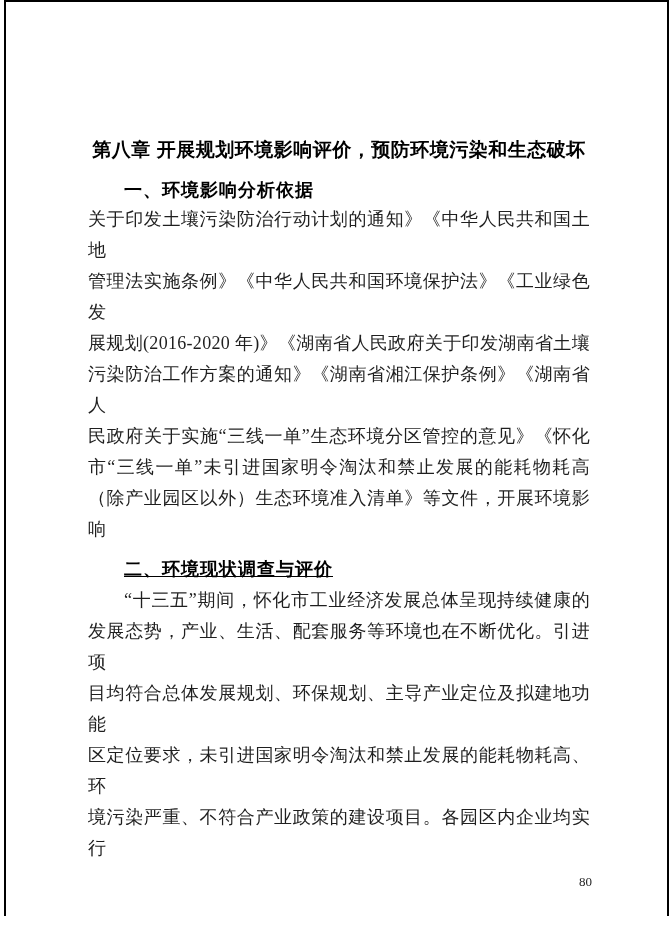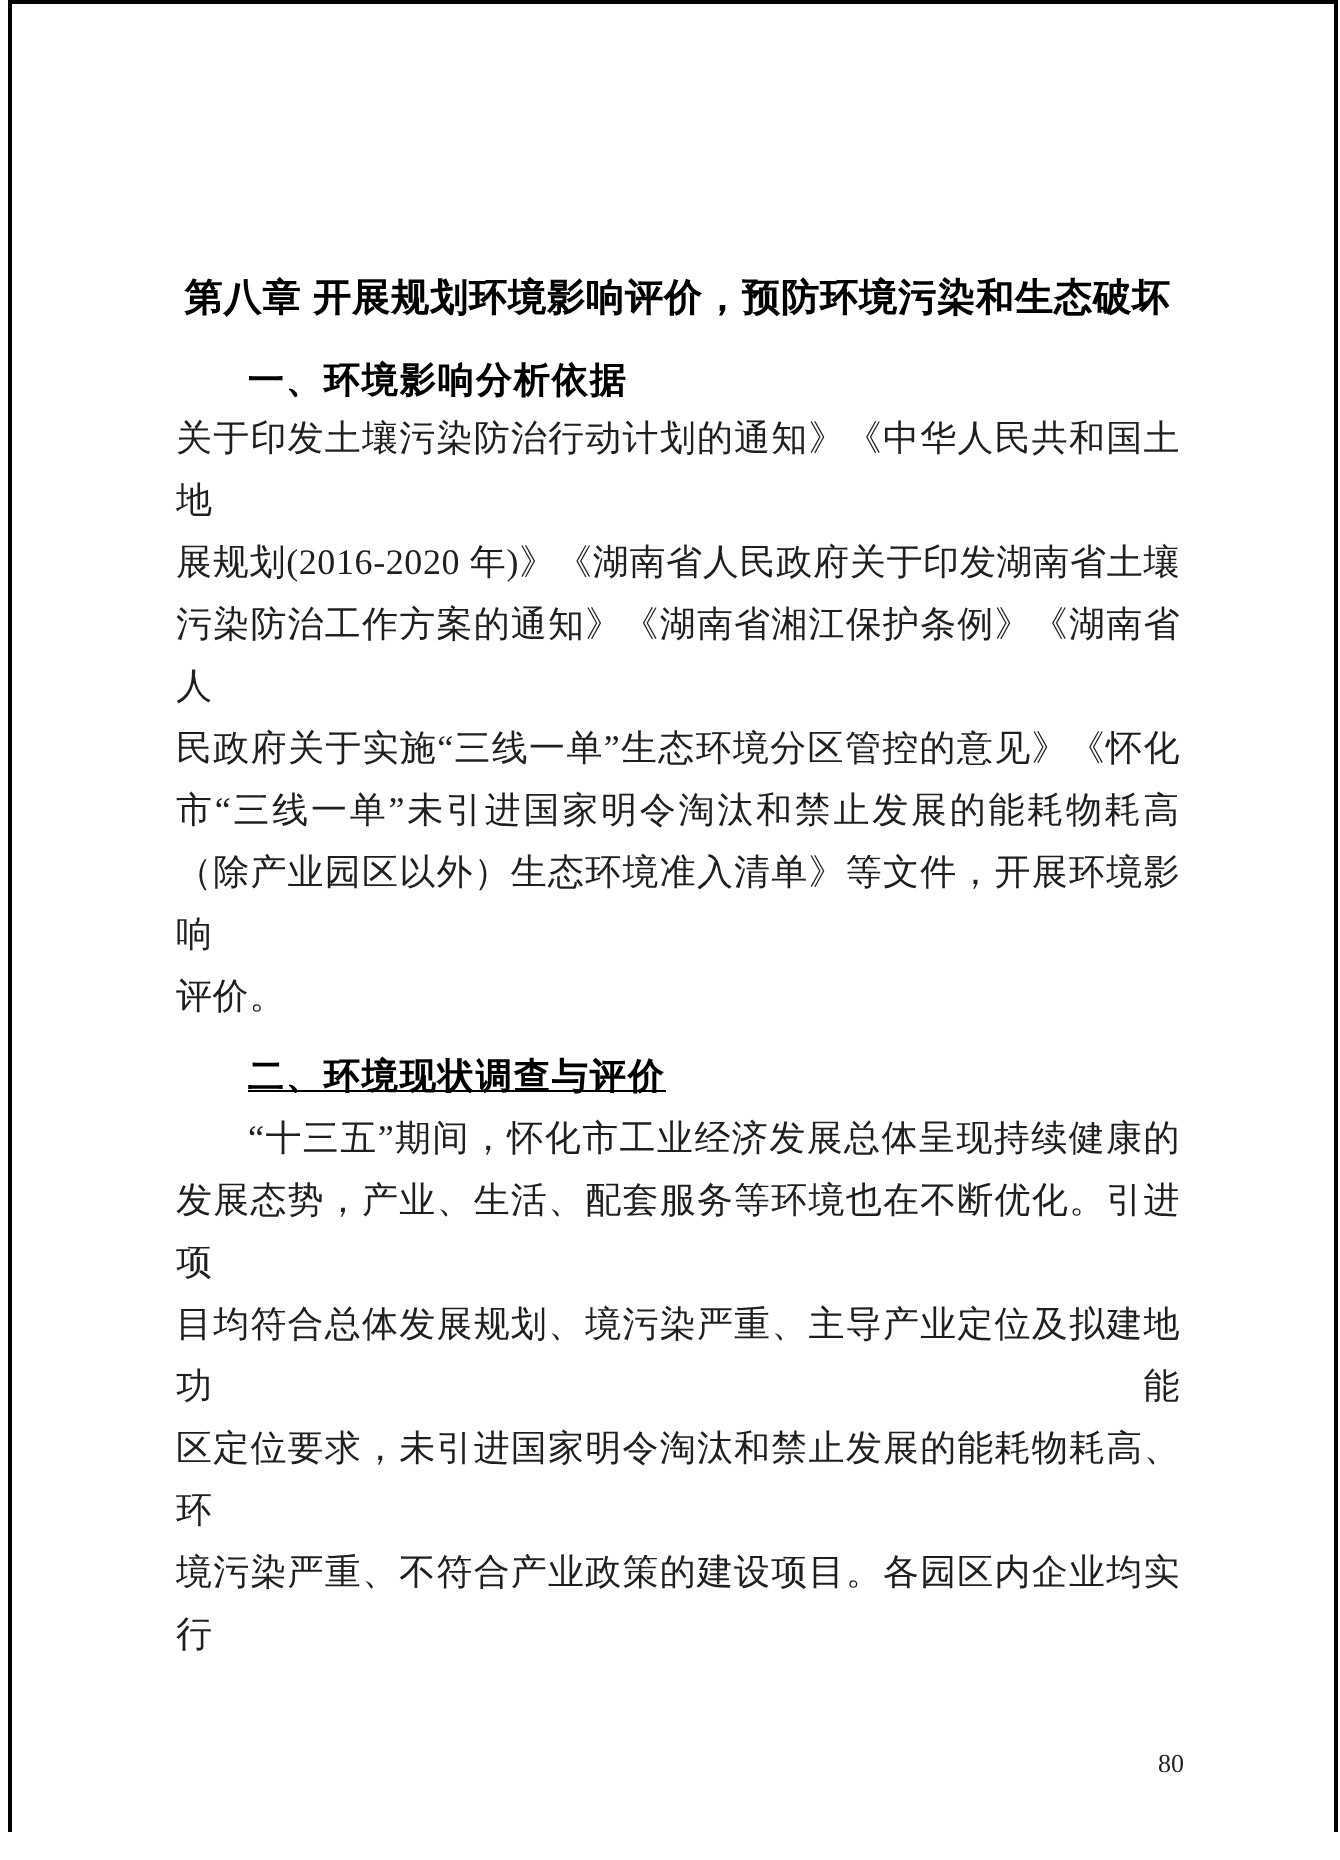--- a/index.html
+++ b/index.html
@@ -92,35 +92,35 @@
   <div class="frame"></div>
 
   <div class="content">
 
     <h1 class="chapter-title">第八章 开展规划环境影响评价，预防环境污染和生态破坏</h1>
 
     <section class="doc-section section-1">
       <h2 class="section-heading">一、环境影响分析依据</h2>
       <div class="paragraph">
           <div class="text-line">关于印发土壤污染防治行动计划的通知》《中华人民共和国土地</div>
+          <div class="text-line">管理法实施条例》《中华人民共和国环境保护法》《工业绿色发</div>
           <div class="text-line">展规划(2016-2020 年)》《湖南省人民政府关于印发湖南省土壤</div>
           <div class="text-line">污染防治工作方案的通知》《湖南省湘江保护条例》《湖南省人</div>
           <div class="text-line">民政府关于实施“三线一单”生态环境分区管控的意见》《怀化</div>
           <div class="text-line">市“三线一单”未引进国家明令淘汰和禁止发展的能耗物耗高</div>
           <div class="text-line">（除产业园区以外）生态环境准入清单》等文件，开展环境影响</div>
-          <div class="text-line last-line">评价。</div>
         </div>
     </section>
 
     <section class="doc-section section-2">
       <h2 class="section-heading">二、环境现状调查与评价</h2>
       <div class="paragraph">
           <div class="text-line first-line">“十三五”期间，怀化市工业经济发展总体呈现持续健康的</div>
           <div class="text-line">发展态势，产业、生活、配套服务等环境也在不断优化。引进项</div>
-          <div class="text-line">目均符合总体发展规划、境污染严重、主导产业定位及拟建地功能</div>
+          <div class="text-line">目均符合总体发展规划、环保规划、主导产业定位及拟建地功能</div>
           <div class="text-line">区定位要求，未引进国家明令淘汰和禁止发展的能耗物耗高、环</div>
           <div class="text-line">境污染严重、不符合产业政策的建设项目。各园区内企业均实行</div>
         </div>
     </section>
 
   </div>
 
   <div class="page-number">80</div>
 
 </div>

